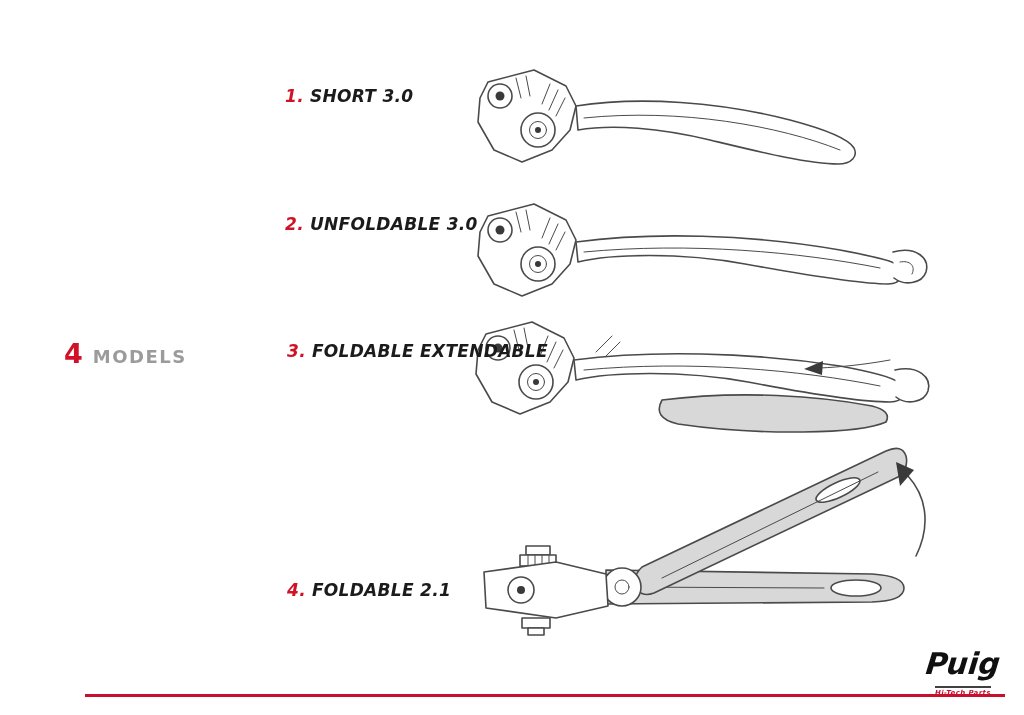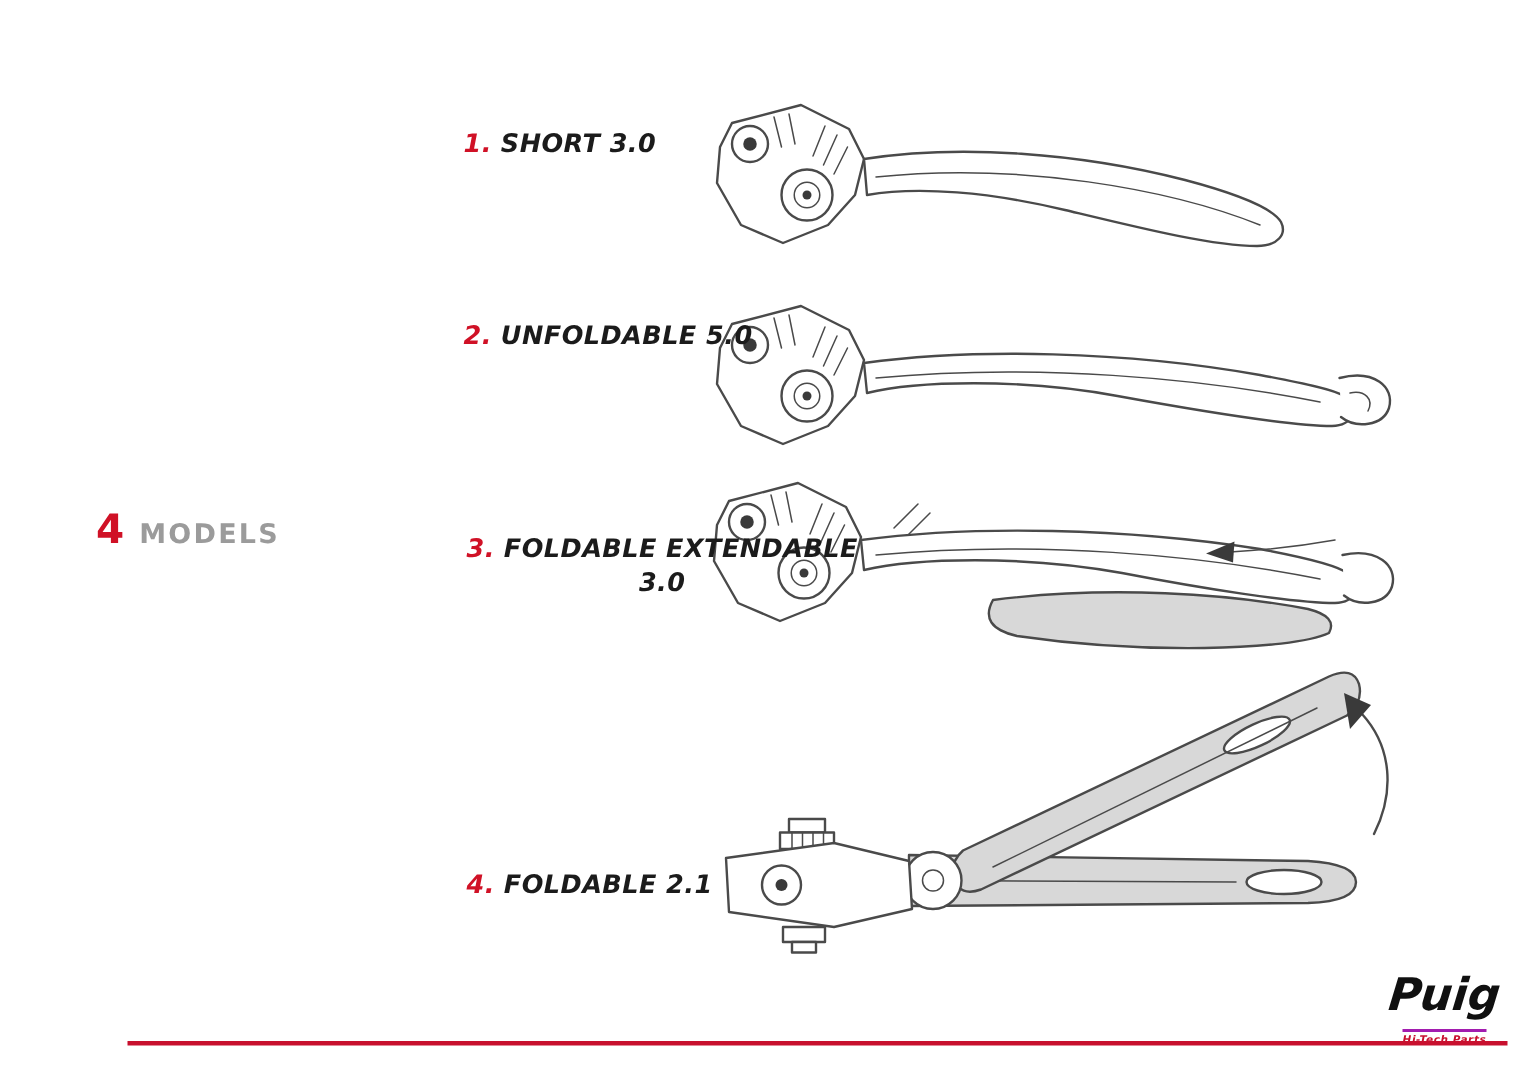--- a/index.html
+++ b/index.html
@@ -13,21 +13,20 @@
   .illustrations { position:absolute; left:0; top:0; }
 
   .model-label {
     position:absolute;
     font-style:italic;
     font-weight:bold;
     font-size:17px;
     color:#1b1b1b;
     white-space:nowrap;
     letter-spacing:0.3px;
-    margin-left:24px;
   }
   .model-label .num { color:#d01126; margin-right:6px; }
   .label-line2 { text-align:center; margin-top:3px; white-space:normal; }
 
   .heading {
     position:absolute; left:64px; top:338px;
     display:flex; align-items:baseline; gap:10px;
   }
   .heading .count { color:#d01126; font-size:27px; font-weight:bold; }
   .heading .word  { color:#9b9b9b; font-size:18px; font-weight:600; letter-spacing:1.5px; }
@@ -38,21 +37,21 @@
   }
 
   .logo { position:absolute; right:24px; top:648px; text-align:center; }
   .logo .brand {
     font-size:30px; font-weight:bold; font-style:italic;
     color:#101010; line-height:1.05; transform:skewX(-6deg);
   }
   .logo .tagline {
     font-size:7px; font-weight:bold; font-style:italic;
     color:#c8102e; letter-spacing:0.4px; margin-top:1px;
-    border-top:2px solid #a21caf; display:inline-block; padding-top:1px;
+    border-top:2px solid #404040; display:inline-block; padding-top:1px;
   }
 
   
   .ln   { fill:none; stroke:#4a4a4a; stroke-width:1.6; stroke-linejoin:round; stroke-linecap:round; }
   .wfill{ fill:#ffffff; }
   .gray { fill:#d8d8d8; }
   .thin { stroke-width:1; }
   .dot  { fill:#3a3a3a; stroke:none; }
   .arrw { fill:#3a3a3a; stroke:none; }
 </style>
@@ -146,28 +145,27 @@
 <div class="heading">
   <span class="count">4</span>
   <span class="word">MODELS</span>
 </div>
 
 <div class="model-label" style="left:285px; top:86px;">
   <span class="num">1.</span><span>SHORT 3.0</span>
 </div>
 
 <div class="model-label" style="left:285px; top:214px;">
-  <span class="num">2.</span><span>UNFOLDABLE 5.0</span>
+  <span class="num">2.</span><span>UNFOLDABLE 3.0</span>
 </div>
 
-<div class="model-label" style="left:287px; top:356px;">
+<div class="model-label" style="left:287px; top:341px;">
   <div>
     <span class="num">3.</span><span>FOLDABLE EXTENDABLE</span>
   </div>
-  <div class="label-line2">3.0</div>
 </div>
 
 <div class="model-label" style="left:287px; top:580px;">
   <span class="num">4.</span><span>FOLDABLE 2.1</span>
 </div>
 
 <div class="logo">
   <div class="brand">Puig</div>
   <div class="tagline">Hi-Tech Parts</div>
 </div>

